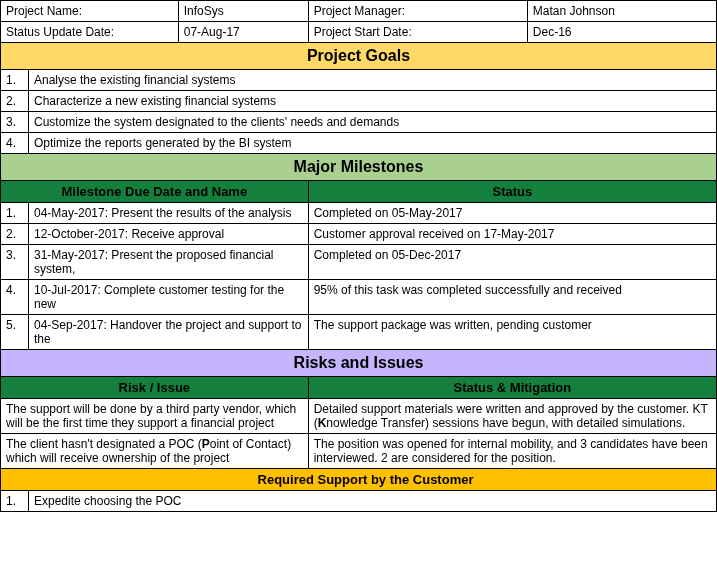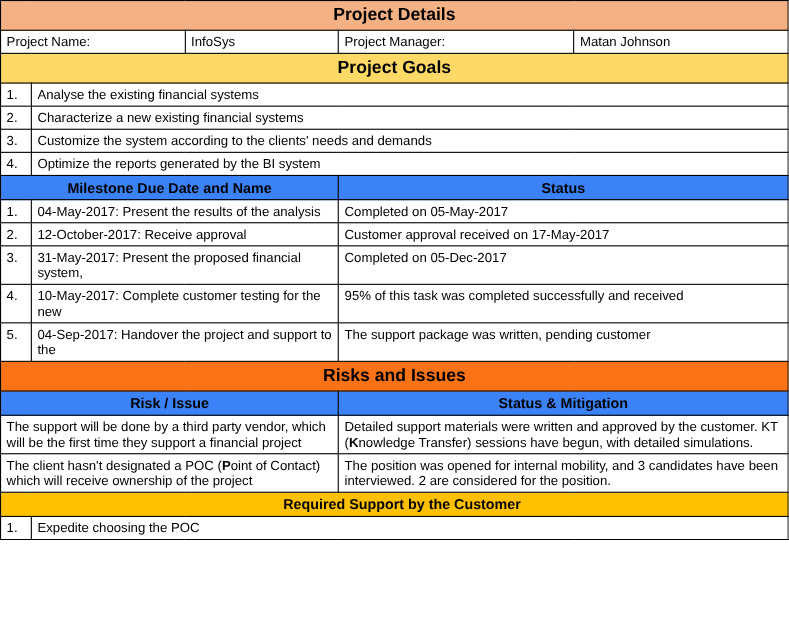--- a/index.html
+++ b/index.html
@@ -31,23 +31,23 @@
     }
     .section-header {
       text-align: center;
       font-weight: bold;
       font-size: 16px;
       padding: 4px;
     }
     .bg-orange { background: #f4b183; }
     .bg-yellow { background: #ffd966; }
     .bg-green { background: #a9d08e; }
-    .bg-blue { background: #f97316; }
+    .bg-blue { background: #c4b5fd; }
     .bg-gold { background: #ffc000; padding-left: 19px; }
-    .bg-gray { background: #3b82f6; }
+    .bg-gray { background: #15803d; }
     .sub-header {
       text-align: center;
       font-weight: bold;
       font-size: 13px;
     }
     .num-col {
       width: 28px;
       text-align: left;
     }
     .req-support {
@@ -57,49 +57,55 @@
     }
     .bold-letter { font-weight: bold; }
   </style>
 </head>
 <body>
 
 <table>
   <tbody>
 
   <tr>
-    <td colspan="5" class="section-header bg-orange">Project Details</td>
-  </tr>
-  <tr>
     <td colspan="2">Project Name:</td>
     <td>InfoSys</td>
     <td>Project Manager:</td>
     <td>Matan Johnson</td>
+  </tr>
+  <tr>
+    <td colspan="2">Status Update Date:</td>
+    <td>07-Aug-17</td>
+    <td>Project Start Date:</td>
+    <td>Dec-16</td>
   </tr>
 
   <tr>
     <td colspan="5" class="section-header bg-yellow">Project Goals</td>
   </tr>
   <tr>
     <td class="num-col">1.</td>
     <td colspan="4">Analyse the existing financial systems</td>
   </tr>
   <tr>
     <td class="num-col">2.</td>
     <td colspan="4">Characterize a new existing financial systems</td>
   </tr>
   <tr>
     <td class="num-col">3.</td>
-    <td colspan="4">Customize the system according to the clients' needs and demands</td>
+    <td colspan="4">Customize the system designated to the clients' needs and demands</td>
   </tr>
   <tr>
     <td class="num-col">4.</td>
     <td colspan="4">Optimize the reports generated by the BI system</td>
   </tr>
 
+  <tr>
+    <td colspan="5" class="section-header bg-green">Major Milestones</td>
+  </tr>
   <tr class="bg-gray">
     <td colspan="3" class="sub-header">Milestone Due Date and Name</td>
     <td colspan="2" class="sub-header">Status</td>
   </tr>
   <tr>
     <td class="num-col">1.</td>
     <td colspan="2">04-May-2017: Present the results of the analysis</td>
     <td colspan="2">Completed on 05-May-2017</td>
   </tr>
   <tr>
@@ -107,21 +113,21 @@
     <td colspan="2">12-October-2017: Receive approval</td>
     <td colspan="2">Customer approval received on 17-May-2017</td>
   </tr>
   <tr>
     <td class="num-col">3.</td>
     <td colspan="2">31-May-2017: Present the proposed financial system,</td>
     <td colspan="2">Completed on 05-Dec-2017</td>
   </tr>
   <tr>
     <td class="num-col">4.</td>
-    <td colspan="2">10-May-2017: Complete customer testing for the new</td>
+    <td colspan="2">10-Jul-2017: Complete customer testing for the new</td>
     <td colspan="2">95% of this task was completed successfully and received</td>
   </tr>
   <tr>
     <td class="num-col">5.</td>
     <td colspan="2">04-Sep-2017: Handover the project and support to the</td>
     <td colspan="2">The support package was written, pending customer</td>
   </tr>
 
   <tr>
     <td colspan="5" class="section-header bg-blue">Risks and Issues</td>

